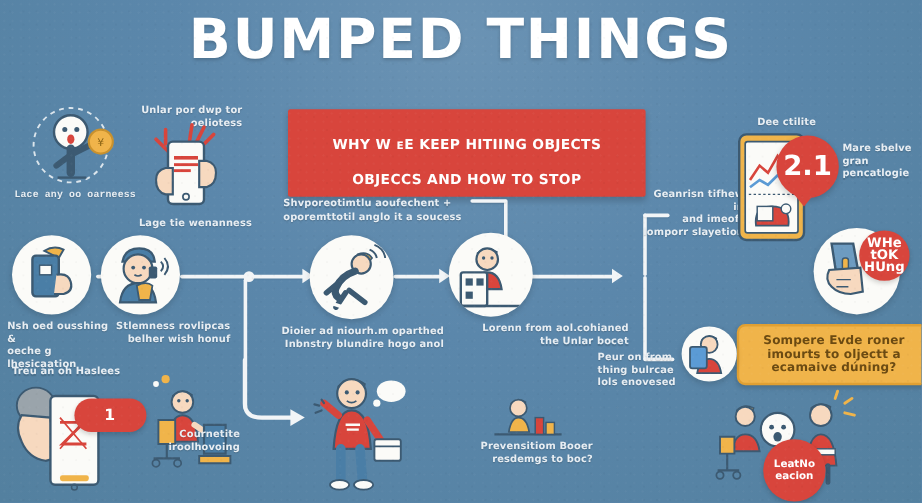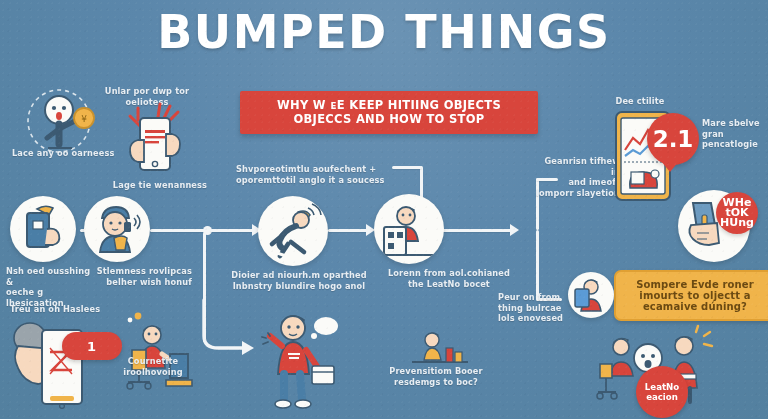--- a/index.html
+++ b/index.html
@@ -44,30 +44,31 @@
     background:#d8453c;
     border-radius:2px;
     padding:7px 6px 8px;
     text-align:center;
     box-shadow:0 3px 5px rgba(0,0,0,.18);
   }
   #banner div{
     color:#fff;font-weight:bold;font-size:11.5px;line-height:14px;
     letter-spacing:.3px;
     font-family:"DejaVu Sans",sans-serif;
+    margin-top:15px;
   }
 
   
   .cap{
     color:#e8eef3;font-size:8.2px;line-height:10.5px;
     font-weight:bold;letter-spacing:.15px;
     text-shadow:0 1px 1px rgba(0,0,0,.18);
     font-family:"DejaVu Sans",sans-serif;
   }
-  .cap.c{text-align:center;}
+  .cap.c{text-align:right;}
 
   
   .node{
     border-radius:50%;
     background:#fbfbf8;
     box-shadow:0 2px 5px rgba(0,0,0,.16);
     display:flex;align-items:center;justify-content:center;
     overflow:hidden;
   }
 
@@ -145,21 +146,21 @@
 
       <path d="M45 36 L45 56" stroke="#3c5a72" stroke-width="7" stroke-linecap="round"></path>
       <path d="M45 41 L63 32" stroke="#3c5a72" stroke-width="5" stroke-linecap="round"></path>
       <path d="M45 41 L33 50" stroke="#3c5a72" stroke-width="5" stroke-linecap="round"></path>
       <path d="M34 60 L58 60" stroke="#3c5a72" stroke-width="2"></path>
 
       <circle cx="70" cy="30" r="10" fill="#f0b44a" stroke="#c8912e" stroke-width="1.8"></circle>
       <text x="70" y="34" font-size="9" fill="#8a6314" text-anchor="middle" font-family="DejaVu Sans">¥</text>
     </svg>
   </div>
-  <div class="abs cap" style="left:12px;top:148px;width:120px;">Lace any oo oarneess</div>
+  <div class="abs cap" style="left:12px;top:158px;width:120px;font-family:Liberation Mono, monospace;">Lace any oo oarneess</div>
 
   <div class="abs cap c" style="left:92px;top:86px;width:110px;">Unlar por dwp tor oeliotess</div>
 
   <div class="abs" style="left:116px;top:100px;width:80px;height:78px;">
     <svg width="80" height="78" viewBox="0 0 80 78">
 
       <path d="M14 16 L26 28" stroke="#d8453c" stroke-width="3" stroke-linecap="round"></path>
       <path d="M22 8 L22 20" stroke="#d8453c" stroke-width="3" stroke-linecap="round"></path>
       <path d="M44 4 L42 17" stroke="#d8453c" stroke-width="3" stroke-linecap="round"></path>
       <path d="M54 6 L48 18" stroke="#d8453c" stroke-width="3" stroke-linecap="round"></path>
@@ -266,21 +267,21 @@
       <path d="M14 40 q2 -14 12 -14 q10 0 12 14 z" fill="#d8453c" stroke="#3c5a72" stroke-width="1.8"></path>
       <rect x="4" y="26" width="22" height="28" rx="2" fill="#fbfbf8" stroke="#3c5a72" stroke-width="2"></rect>
       <rect x="8" y="31" width="6" height="6" fill="#3c5a72"></rect>
       <rect x="17" y="31" width="6" height="6" fill="#3c5a72"></rect>
       <rect x="8" y="42" width="6" height="6" fill="#3c5a72"></rect>
       <path d="M0 54 L58 54" stroke="#3c5a72" stroke-width="2"></path>
     </svg>
   </div>
   <div class="abs cap c" style="left:374px;top:268px;width:150px;">
     <div>Lorenn from aol.cohianed</div>
-    <div>the LeatNo bocet</div>
+    <div>the Unlar bocet</div>
   </div>
 
   <div class="abs cap c" style="left:600px;top:96px;width:80px;">Dee ctilite</div>
 
   <div class="abs cap" style="left:534px;top:156px;width:86px;text-align:right;">
     <div>Geanrisn tifhew in</div>
     <div>and imeoft</div>
     <div>lomporr slayetion</div>
   </div>
 

